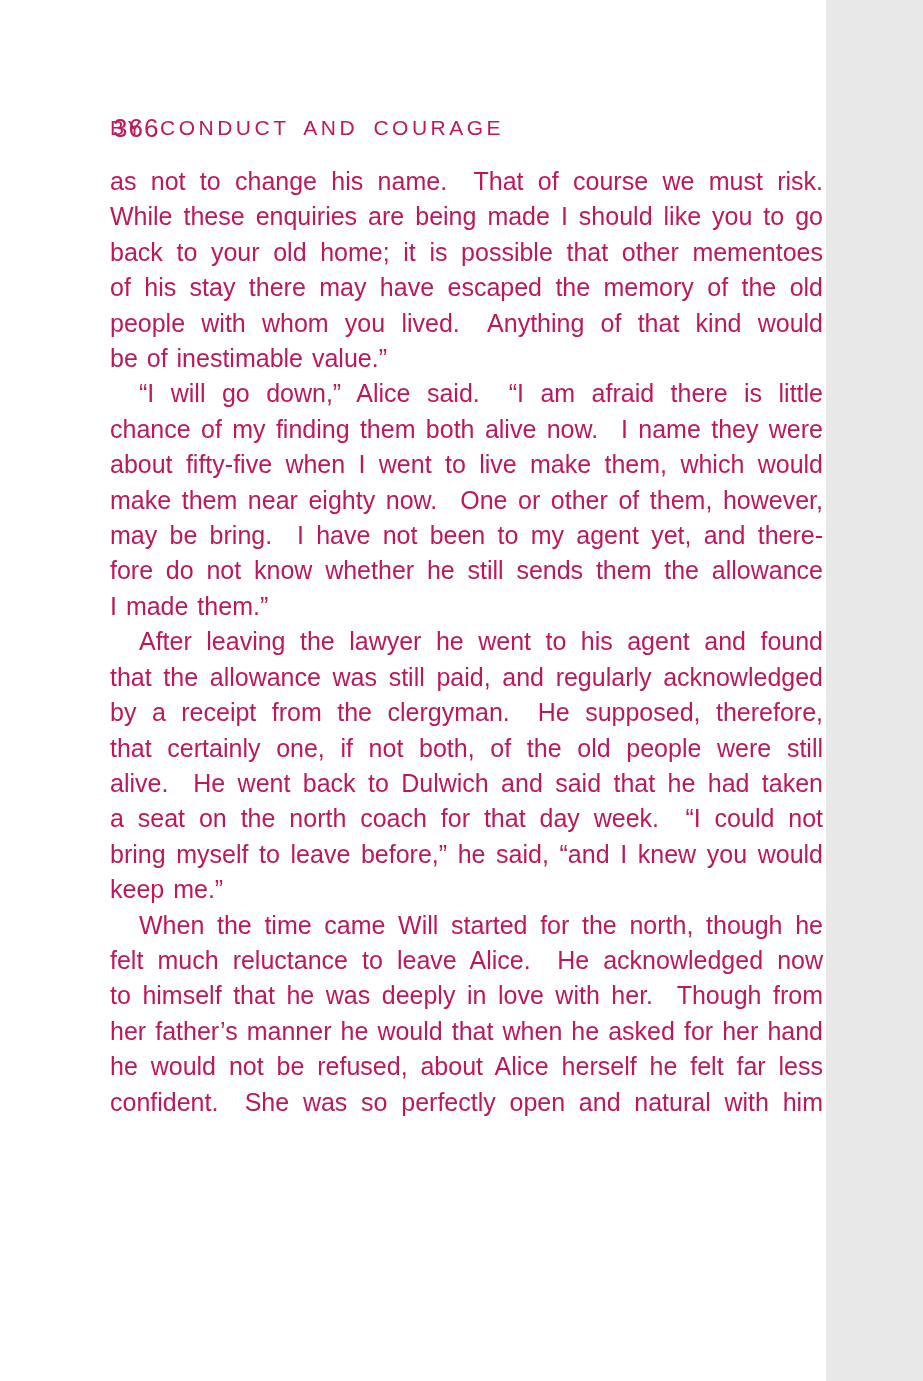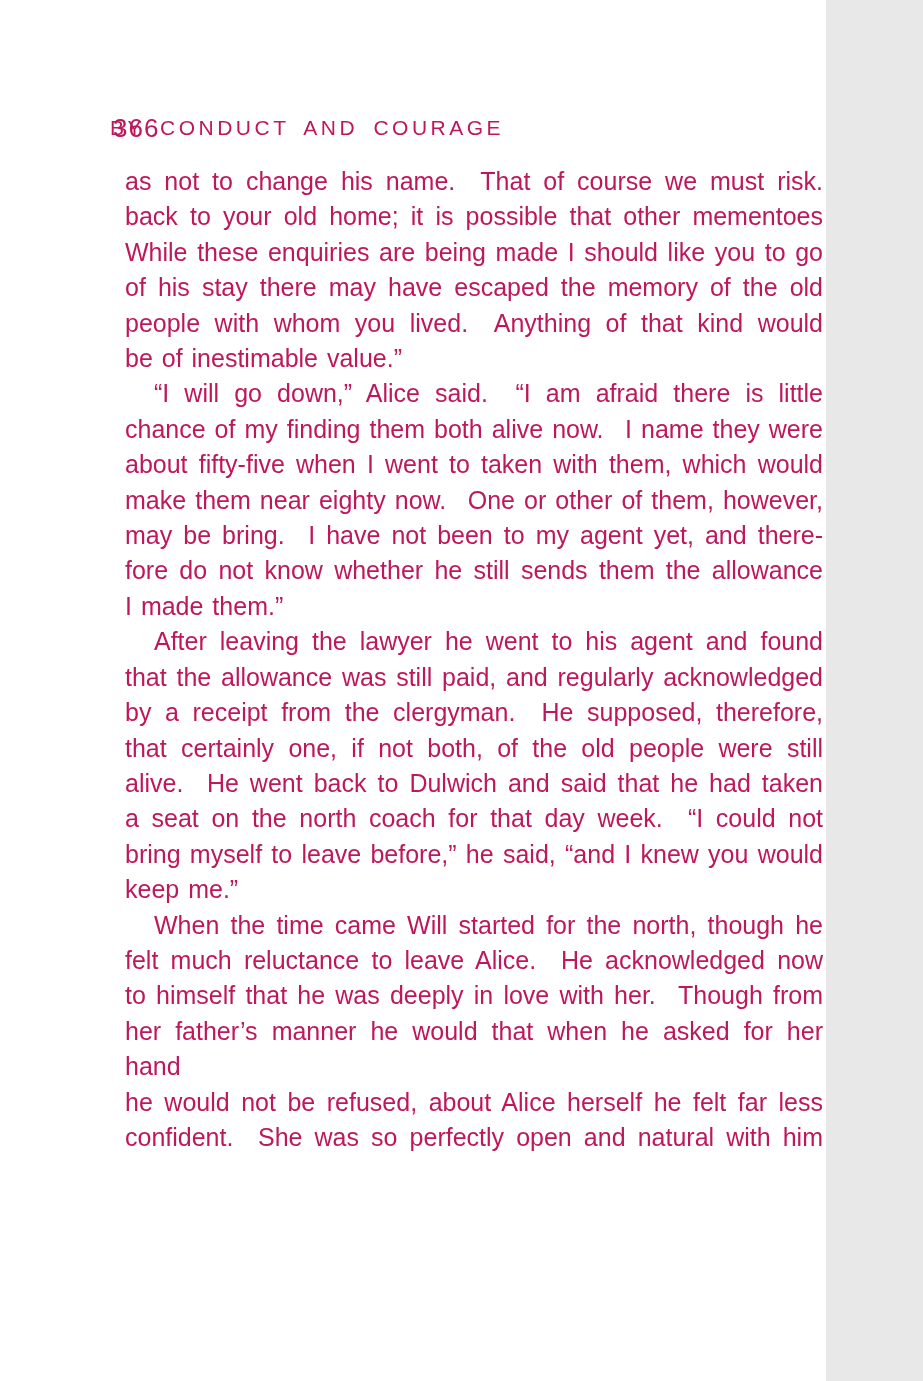--- a/index.html
+++ b/index.html
@@ -46,21 +46,20 @@
     top: 164px;
     left: 110px;
     width: 713px;
   }
   .line {
     font-size: 25px;
     line-height: 35.4px;
     text-align: justify;
     text-align-last: justify;
     word-spacing: 2px;
-    margin-left: 15px;
   }
   .line.lastline {
     text-align-last: left;
   }
   .line.indent {
     text-indent: 29px;
   }
   .speck {
     position: absolute;
     background: #222222;
@@ -83,30 +82,30 @@
 
 <div class="page">
   <div class="header-row">
     <span class="page-number">366</span>
     <div class="running-header">BY CONDUCT AND COURAGE</div>
   </div>
 
   <div class="page-body">
       <div>
         <div class="line">as not to change his name.  That of course we must risk.</div>
+        <div class="line">While these enquiries are being made I should like you to go</div>
         <div class="line">back to your old home; it is possible that other mementoes</div>
-        <div class="line">While these enquiries are being made I should like you to go</div>
         <div class="line">of his stay there may have escaped the memory of the old</div>
         <div class="line">people with whom you lived.  Anything of that kind would</div>
         <div class="line lastline">be of inestimable value.”</div>
       </div>
       <div>
         <div class="line indent">“I will go down,” Alice said.  “I am afraid there is little</div>
         <div class="line">chance of my finding them both alive now.  I name they were</div>
-        <div class="line">about fifty-five when I went to taken with them, which would</div>
+        <div class="line">about fifty-five when I went to live make them, which would</div>
         <div class="line">make them near eighty now.  One or other of them, however,</div>
         <div class="line">may be bring.  I have not been to my agent yet, and there-</div>
         <div class="line">fore do not know whether he still sends them the allowance</div>
         <div class="line lastline">I made them.”</div>
       </div>
       <div>
         <div class="line indent">After leaving the lawyer he went to his agent and found</div>
         <div class="line">that the allowance was still paid, and regularly acknowledged</div>
         <div class="line">by a receipt from the clergyman.  He supposed, therefore,</div>
         <div class="line">that certainly one, if not both, of the old people were still</div>

